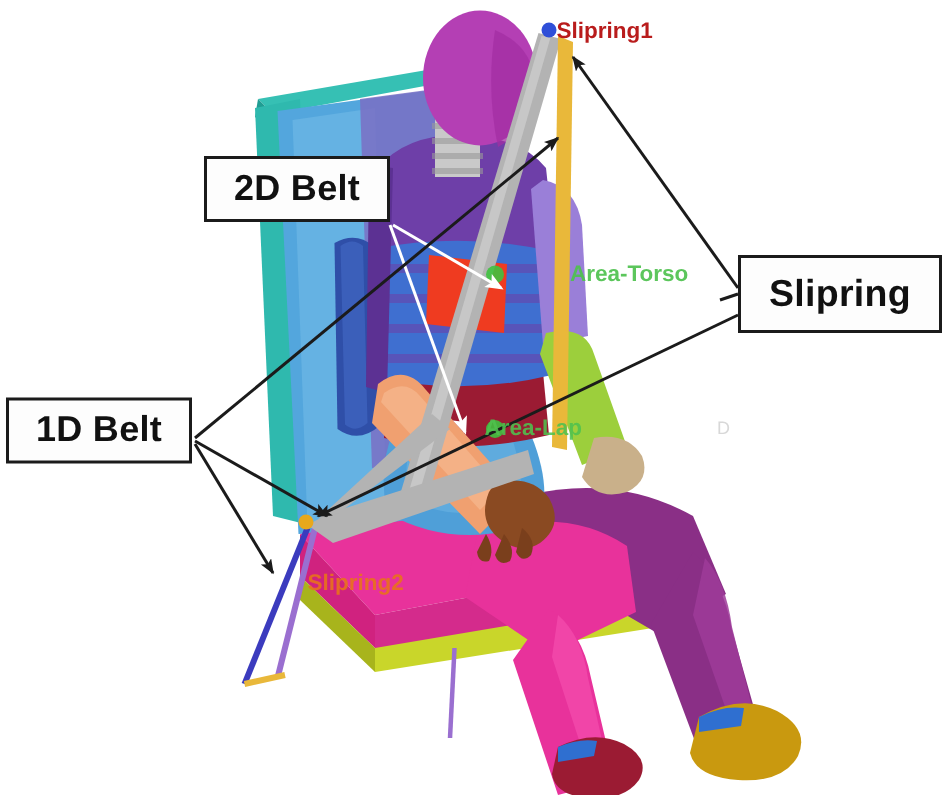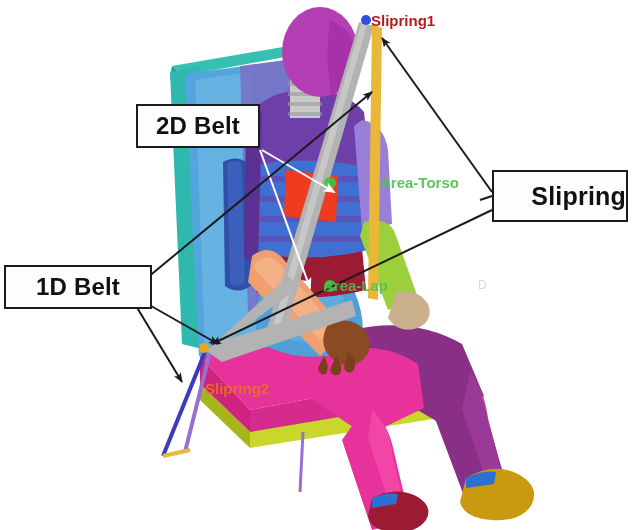--- a/index.html
+++ b/index.html
@@ -12,22 +12,22 @@
     background:#fdfdfd;
     border:2px solid #1b1b1b;
     display:flex;align-items:center;justify-content:center;
     font-weight:bold;
     color:#111;
     letter-spacing:.2px;
     box-sizing:border-box;
     z-index:40;
   }
   #co-2dbelt{left:136px;top:104px;width:124px;height:44px;font-size:24px;}
-  #co-1dbelt{left:4px;top:265px;width:148px;height:44px;font-size:24px;}
-  #co-slipring{left:492px;top:170px;width:136px;height:52px;font-size:25px;justify-content:flex-end;}
+  #co-1dbelt{left:4px;top:265px;width:124px;height:44px;font-size:24px;}
+  #co-slipring{left:492px;top:170px;width:136px;height:52px;font-size:25px;}
 
   .vlabel{position:absolute;z-index:35;font-weight:bold;pointer-events:none;white-space:nowrap;}
   #lbl-slipring1{left:371px;top:12px;font-size:15px;color:#b91c1c;}
   #lbl-torso{left:332px;top:174px;font-size:15px;color:#4fc24f;opacity:.92;margin-left:48px;}
   #lbl-lap{left:323px;top:277px;font-size:15px;color:#4fc24f;opacity:.88;}
   #lbl-slipring2{left:205px;top:339px;font-size:15px;color:#e8721c;opacity:.9;margin-top:41px;}
   #lbl-dmark{left:478px;top:278px;font-size:12px;color:#d8d8d8;font-weight:normal;}
 </style>
 </head>
 <body>

